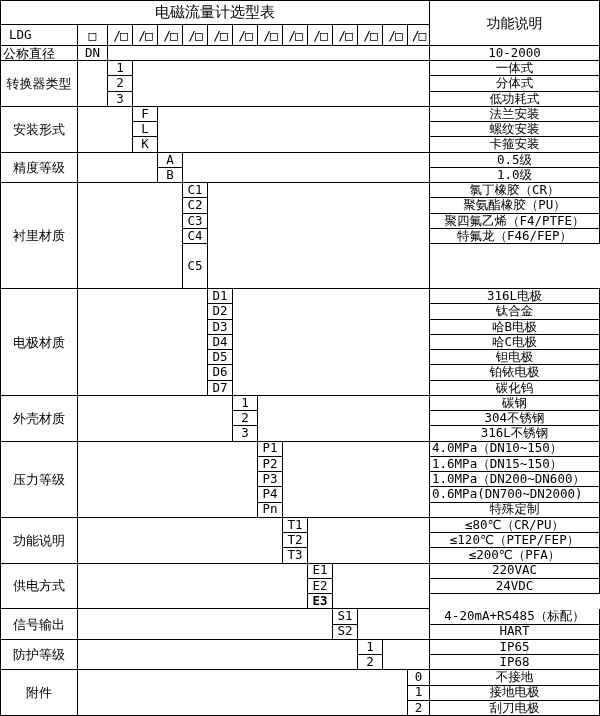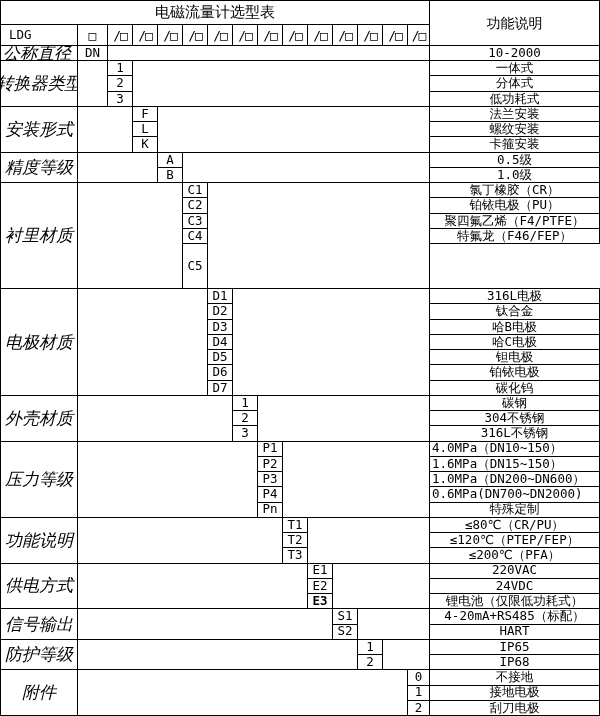--- a/index.html
+++ b/index.html
@@ -30,21 +30,21 @@
   }
   .title{grid-column:1/16;grid-row:1/2;font-size:15px;}
   .funchdr{grid-column:16/17;grid-row:1/3;font-size:14px;}
   .ldg{grid-column:1/2;grid-row:2/3;justify-content:flex-start;padding-left:8px;}
   .boxcell{grid-column:2/3;grid-row:2/3;font-size:13px;}
   .slot{font-size:13px;letter-spacing:-1px;}
   .dialabel{grid-column:1/2;grid-row:3/4;}
   .diacode{grid-column:2/3;grid-row:3/4;}
   .diaspace{grid-column:3/16;grid-row:3/4;}
   .diadesc{grid-column:16/17;grid-row:3/4;}
-  .label{font-size:17px;font-style:italic;}
+  .label{font-size:13px;}
   .label-left{justify-content:flex-start;padding-left:2px;}
   .left{justify-content:flex-start;padding-left:2px;}
 </style>
 </head>
 <body>
 
 <div class="grid" id="selection-grid">
   <div class="c funchdr">功能说明</div>
   <div class="c title">电磁流量计选型表</div>
   <div class="c ldg">LDG</div>
@@ -90,21 +90,21 @@
     <div class="c" style="grid-area: 10 / 5 / 11 / 6;">A</div>
     <div class="c" style="grid-area: 10 / 16 / 11 / 17;">0.5级</div>
     <div class="c" style="grid-area: 11 / 5 / 12 / 6;">B</div>
     <div class="c" style="grid-area: 11 / 16 / 12 / 17;">1.0级</div>
     <div class="c label" style="grid-area: 12 / 1 / 17 / 2;">衬里材质</div>
     <div class="c" style="grid-area: 12 / 2 / 17 / 6;"></div>
     <div class="c" style="grid-area: 12 / 7 / 17 / 16;"></div>
     <div class="c" style="grid-area: 12 / 6 / 13 / 7;">C1</div>
     <div class="c" style="grid-area: 12 / 16 / 13 / 17;">氯丁橡胶（CR）</div>
     <div class="c" style="grid-area: 13 / 6 / 14 / 7;">C2</div>
-    <div class="c" style="grid-area: 13 / 16 / 14 / 17;">铂铱电极（PU）</div>
+    <div class="c" style="grid-area: 13 / 16 / 14 / 17;">聚氨酯橡胶（PU）</div>
     <div class="c" style="grid-area: 14 / 6 / 15 / 7;">C3</div>
     <div class="c" style="grid-area: 14 / 16 / 15 / 17;">聚四氟乙烯（F4/PTFE）</div>
     <div class="c" style="grid-area: 15 / 6 / 16 / 7;">C4</div>
     <div class="c" style="grid-area: 15 / 16 / 16 / 17;">特氟龙（F46/FEP）</div>
     <div class="c" style="grid-area: 16 / 6 / 17 / 7;">C5</div>
     <div class="c" style="grid-area: 16 / 16 / 17 / 17; margin-top: 44px;">共聚物（PFA）</div>
     <div class="c label" style="grid-area: 17 / 1 / 24 / 2;">电极材质</div>
     <div class="c" style="grid-area: 17 / 2 / 24 / 7;"></div>
     <div class="c" style="grid-area: 17 / 8 / 24 / 16;"></div>
     <div class="c" style="grid-area: 17 / 7 / 18 / 8;">D1</div>
@@ -153,21 +153,20 @@
     <div class="c" style="grid-area: 34 / 10 / 35 / 11;">T3</div>
     <div class="c" style="grid-area: 34 / 16 / 35 / 17;">≤200℃（PFA）</div>
     <div class="c label" style="grid-area: 35 / 1 / 38 / 2;">供电方式</div>
     <div class="c" style="grid-area: 35 / 2 / 38 / 11;"></div>
     <div class="c" style="grid-area: 35 / 12 / 38 / 16;"></div>
     <div class="c" style="grid-area: 35 / 11 / 36 / 12;">E1</div>
     <div class="c" style="grid-area: 35 / 16 / 36 / 17;">220VAC</div>
     <div class="c" style="grid-area: 36 / 11 / 37 / 12;">E2</div>
     <div class="c" style="grid-area: 36 / 16 / 37 / 17;">24VDC</div>
     <div class="c" style="grid-area: 37 / 11 / 38 / 12; font-weight: bold;">E3</div>
-    <div class="c" style="grid-area: 37 / 16 / 38 / 17;">锂电池（仅限低功耗式）</div>
     <div class="c label" style="grid-area: 38 / 1 / 40 / 2;">信号输出</div>
     <div class="c" style="grid-area: 38 / 2 / 40 / 12;"></div>
     <div class="c" style="grid-area: 38 / 13 / 40 / 16;"></div>
     <div class="c" style="grid-area: 38 / 12 / 39 / 13;">S1</div>
     <div class="c" style="grid-area: 38 / 16 / 39 / 17;">4-20mA+RS485（标配）</div>
     <div class="c" style="grid-area: 39 / 12 / 40 / 13; text-align: right;">S2</div>
     <div class="c label" style="grid-area: 40 / 1 / 42 / 2;">防护等级</div>
     <div class="c" style="grid-area: 39 / 16 / 40 / 17;">HART</div>
     <div class="c" style="grid-area: 40 / 2 / 42 / 13;"></div>
     <div class="c" style="grid-area: 40 / 14 / 42 / 16;"></div>

